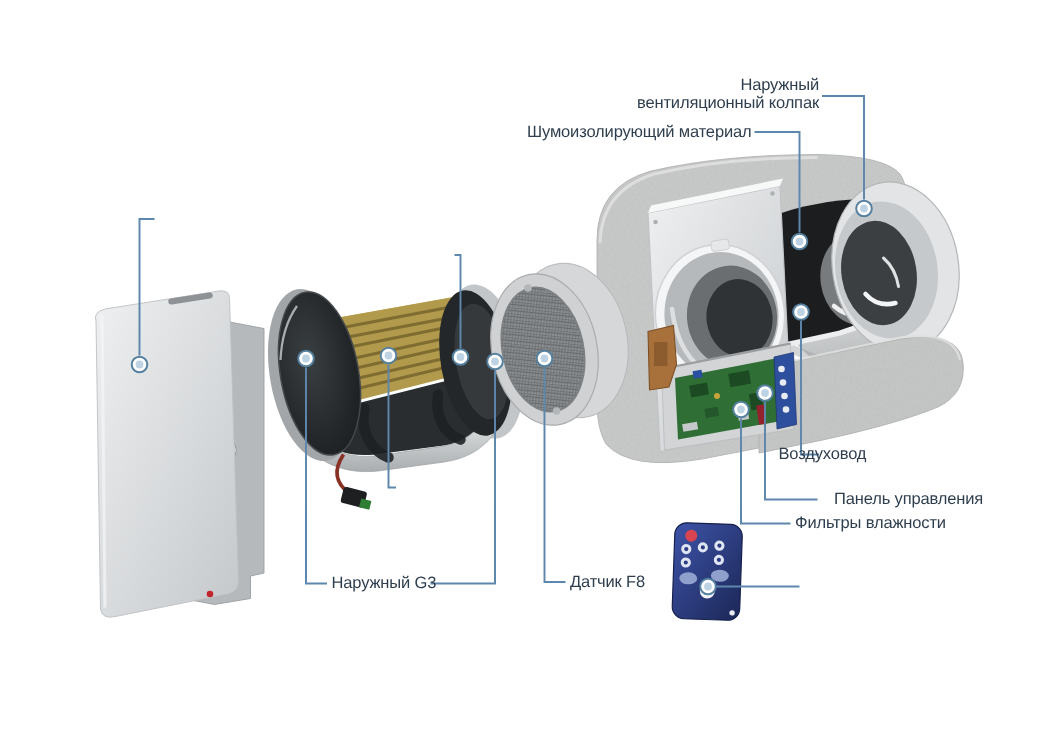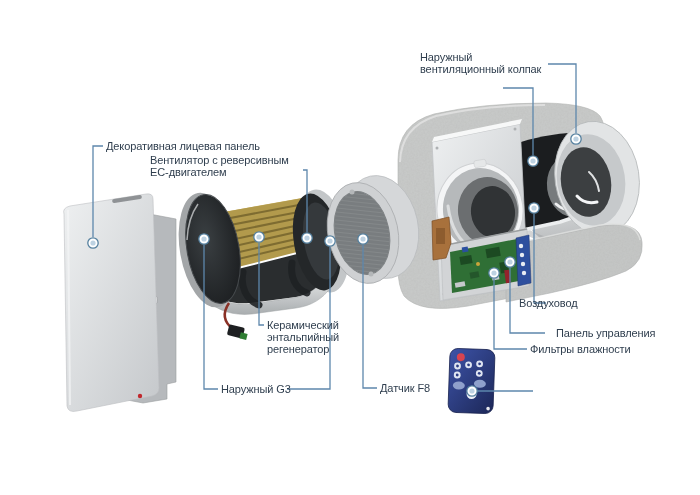--- a/index.html
+++ b/index.html
@@ -6,21 +6,21 @@
   .stage{
     position:relative;width:700px;height:495px;background:#ffffff;
     overflow:hidden;font-family:"Liberation Sans","DejaVu Sans",sans-serif;
   }
   .stage svg{position:absolute;left:0;top:0;}
   .lbl{
     position:absolute;font-size:11px;line-height:12px;color:#2f3e4e;
     letter-spacing:-0.1px;
   }
   .nowrap{white-space:nowrap;}
-  .ra{text-align:left;}
+  .ra{text-align:right;}
 </style>
 </head>
 <body>
 
 <div class="stage">
 
 <svg width="700" height="495" viewBox="0 0 700 495">
   <defs>
     <linearGradient id="panelFace" x1="0" y1="0" x2="1" y2="1">
       <stop offset="0" stop-color="#eef0f1"></stop>
@@ -262,23 +262,21 @@
           <circle cx="330" cy="241" r="5.2" fill="#fff" stroke="#55809f" stroke-width="1.3"></circle>
           <circle cx="330" cy="241" r="2.6" fill="#bdd2e2"></circle>
         </g>
     <g>
           <circle cx="363" cy="239" r="5.2" fill="#fff" stroke="#55809f" stroke-width="1.3"></circle>
           <circle cx="363" cy="239" r="2.6" fill="#bdd2e2"></circle>
         </g>
   </g>
 </svg>
 
-<div class="lbl nowrap" style="left:106px;top:140px;">Декоративная лицевая панель</div>
-<div class="lbl ra" style="left:150px;top:154px;width:152px;">Вентилятор с реверсивным ЕС-двигателем</div>
 <div class="lbl ra" style="left:420px;top:51px;width:126px;">Наружный вентиляционный колпак</div>
-<div class="lbl" style="left:267px;top:319px;width:92px;">Керамический энтальпийный регенератор</div>
+<div class="lbl ra nowrap" style="left:336px;top:82px;width:165px;">Шумоизолирующий материал</div>
 <div class="lbl nowrap" style="left:221px;top:383px;">Наружный G3</div>
 <div class="lbl nowrap" style="left:380px;top:382px;">Датчик F8</div>
 <div class="lbl nowrap" style="left:519px;top:297px;">Воздуховод</div>
 <div class="lbl nowrap" style="left:556px;top:327px;">Панель управления</div>
 <div class="lbl nowrap" style="left:530px;top:343px;">Фильтры влажности</div>
 
 </div>
 
 </body></html>

